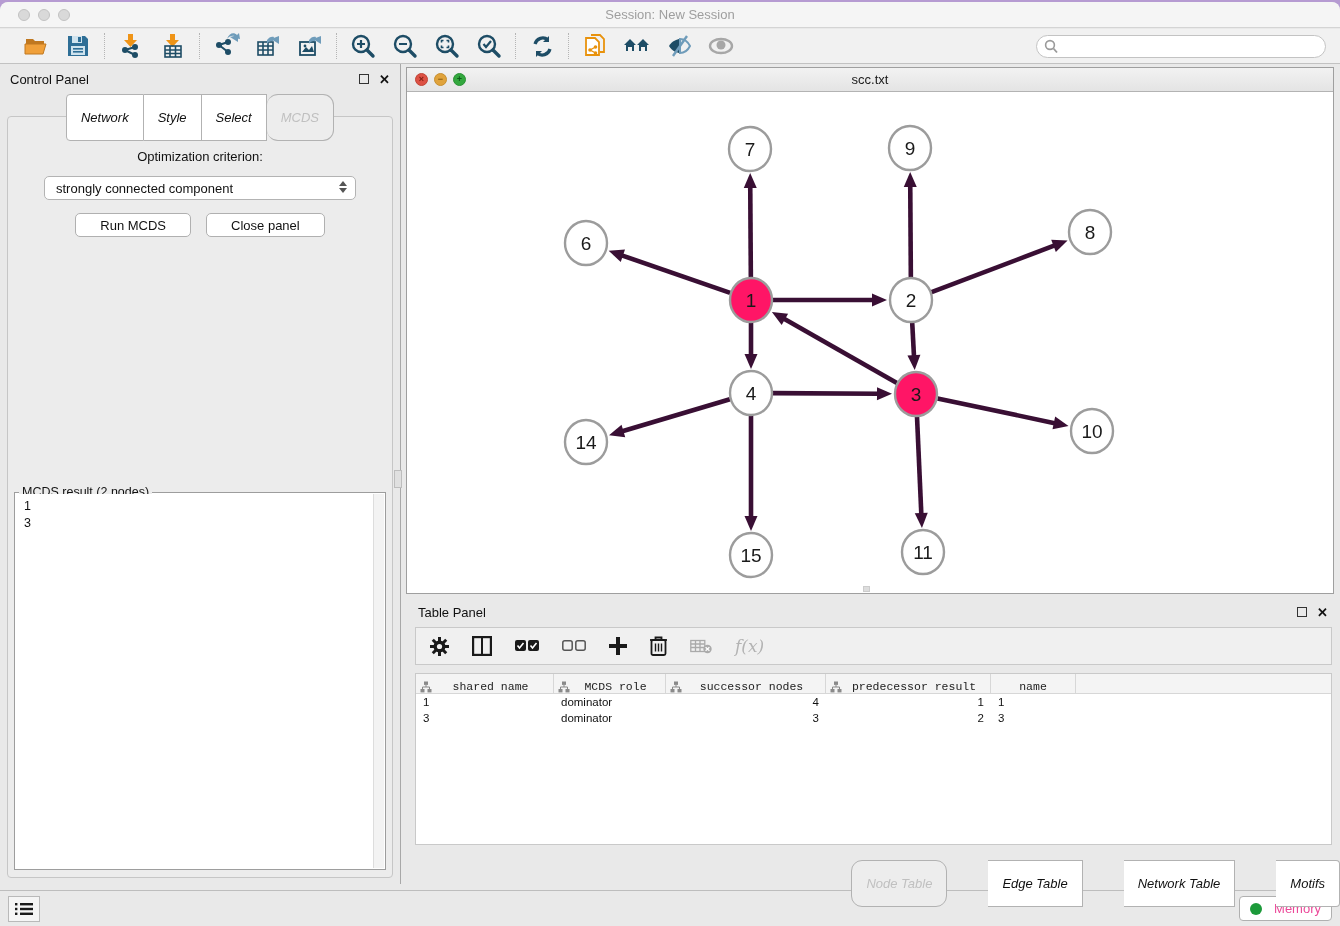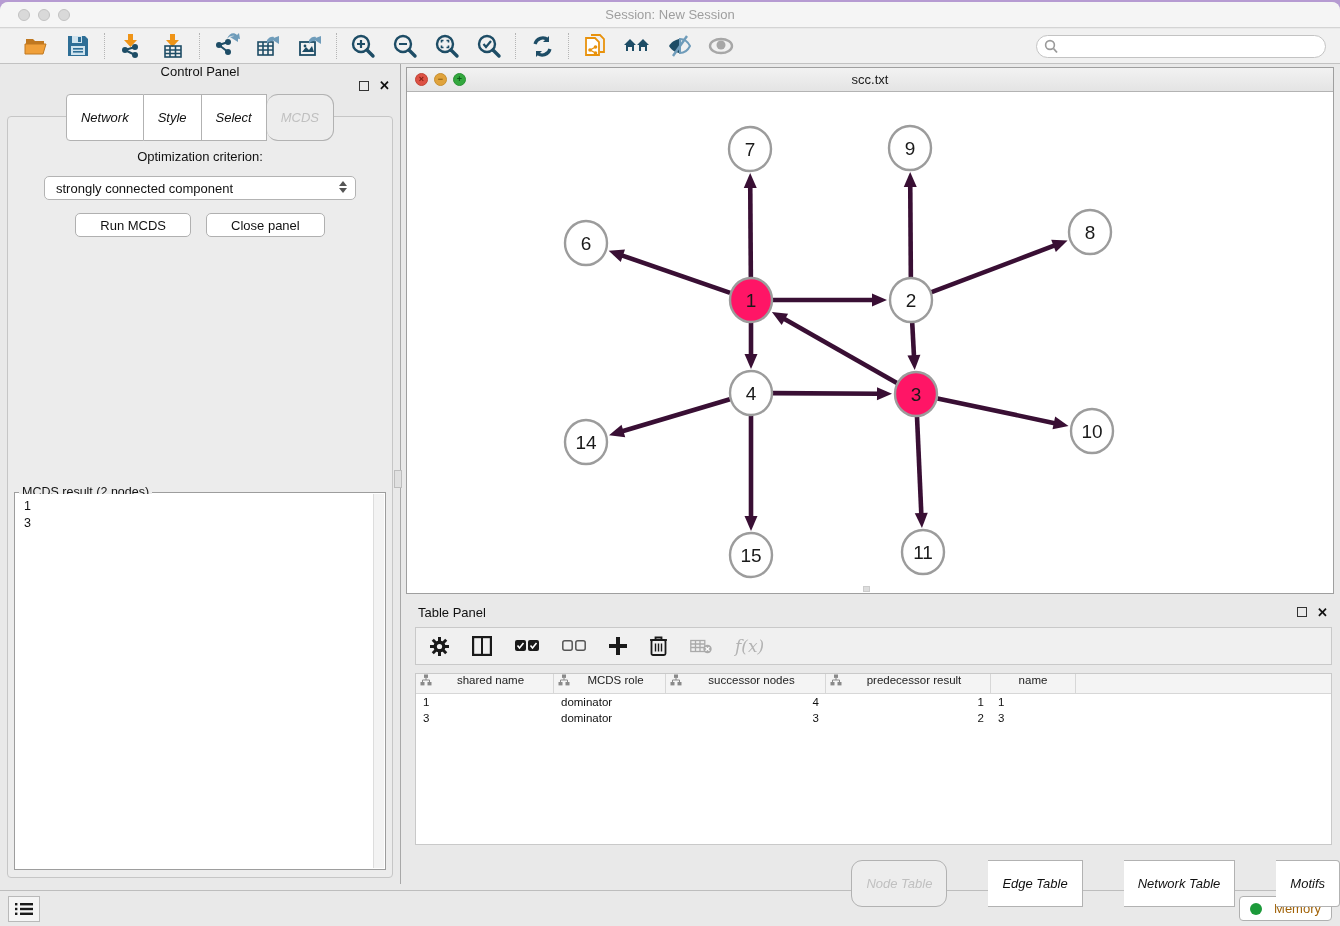--- a/index.html
+++ b/index.html
@@ -22,21 +22,21 @@
   .tb-sep { width:1px; height:26px; border-left:1px dotted #b5b5b5; }
   .tb-btn { width:28px; height:28px; display:flex; align-items:center; justify-content:center; }
   .search-wrap { margin-left:auto; margin-right:4px; position:relative; }
   .search-input { width:290px; height:23px; border:1px solid #c3c3c3; border-radius:12px;
                   background:#fff; padding:0 8px 0 26px; font-size:12px; outline:none; }
   .search-icon { position:absolute; left:8px; top:4px; }
 
   
   .control-panel { position:absolute; left:0; top:62px; width:401px; height:820px; background:#e9e9e9;
                    border-right:1px solid #a8a8a8; }
-  .panel-head { height:30px; display:flex; align-items:center; padding:0 10px;flex-direction:column; }
+  .panel-head { height:30px; display:flex; align-items:center; padding:0 10px; }
   .panel-title { font-size:13px; color:#111; }
   .panel-head-icons { margin-left:auto; display:flex; align-items:center; gap:10px; }
   .float-icon { width:10px; height:10px; border:1.5px solid #333; display:inline-block; }
   .close-icon { font-size:13px; font-weight:bold; color:#111; line-height:1; }
   .seg-tabs { display:flex; justify-content:center; position:relative; z-index:2; }
   .seg-tab { background:#fff; border:1px solid #b2b2b2; border-left:none; padding:15px 14px;
              font-size:13px; color:#111; cursor:default;font-style:italic; }
   .seg-tab:first-child { border-left:1px solid #b2b2b2; border-radius:4px 0 0 4px; }
   .seg-tab:last-child { border-radius:0 4px 4px 0; }
   .seg-tab.selected { background:#ededed; color:#c0c0c0;border-radius:11px; }
@@ -80,35 +80,35 @@
   .canvas-grip { position:absolute; left:456px; bottom:1px; width:7px; height:6px; background:#ddd; border:1px solid #ccc; }
 
   
   .table-panel { position:absolute; left:406px; top:595px; right:0; height:293px; background:#e9e9e9; }
   .tp-toolbar { position:absolute; left:9px; right:8px; top:30px; height:38px; background:#f0f0f0;
                 border:1px solid #c9c9c9; display:flex; align-items:center; gap:23px; padding:0 14px; }
   .fx-label { font-family:"DejaVu Serif", serif; font-style:italic; font-size:17px; color:#b3b3b3; }
   .tp-table { position:absolute; left:9px; right:8px; top:76px; height:172px; background:#fff;
               border:1px solid #c9c9c9; overflow:hidden; }
   .t-header { display:flex; height:20px; background:#f4f4f4; border-bottom:1px solid #d7d7d7; }
-  .th { display:flex; align-items:flex-start; border-right:1px solid #d7d7d7; font-size:11.5px; color:#222;
-        padding:0 4px; position:relative; }
+  .th { display:flex; align-items:flex-end; border-right:1px solid #d7d7d7; font-size:11.5px; color:#222;
+        padding:0 4px; position:relative;font-family:Liberation Mono, monospace; }
   .th .th-label { flex:1; text-align:center; }
   .tr { display:flex; height:16px; }
   .td { font-size:11.5px; color:#111; padding:0 7px; line-height:16px; white-space:nowrap; overflow:hidden; }
   .tp-tabs { position:absolute; left:0; right:0; top:263px; display:flex; justify-content:flex-end;gap:41px; }
   .tp-head { height:30px; display:flex; align-items:center; padding:0 12px; }
 
   
   .statusbar { position:absolute; left:0; right:0; bottom:0; height:36px; background:#e9e9e9;
                border-top:1px solid #bdbdbd; display:flex; align-items:center; padding:0 8px; }
   .list-btn { width:32px; height:26px; background:#f5f5f5; border:1px solid #b9b9b9;
               display:flex; align-items:center; justify-content:center; }
   .memory-btn { margin-left:auto; background:#fff; border:1px solid #b0b0b0; border-radius:4px;
-                height:25px; display:flex; align-items:center; gap:12px; padding:0 10px; font-size:13px; color:#a16207; }
+                height:25px; display:flex; align-items:center; gap:12px; padding:0 10px; font-size:13px; color:#ec4899; }
   .mem-dot { width:12px; height:12px; border-radius:50%; background:#1c9a3a; }
   svg { display:block; }
 </style>
 </head>
 <body>
 
 <div class="window">
 
   <div class="titlebar">
     <div class="traffic">

